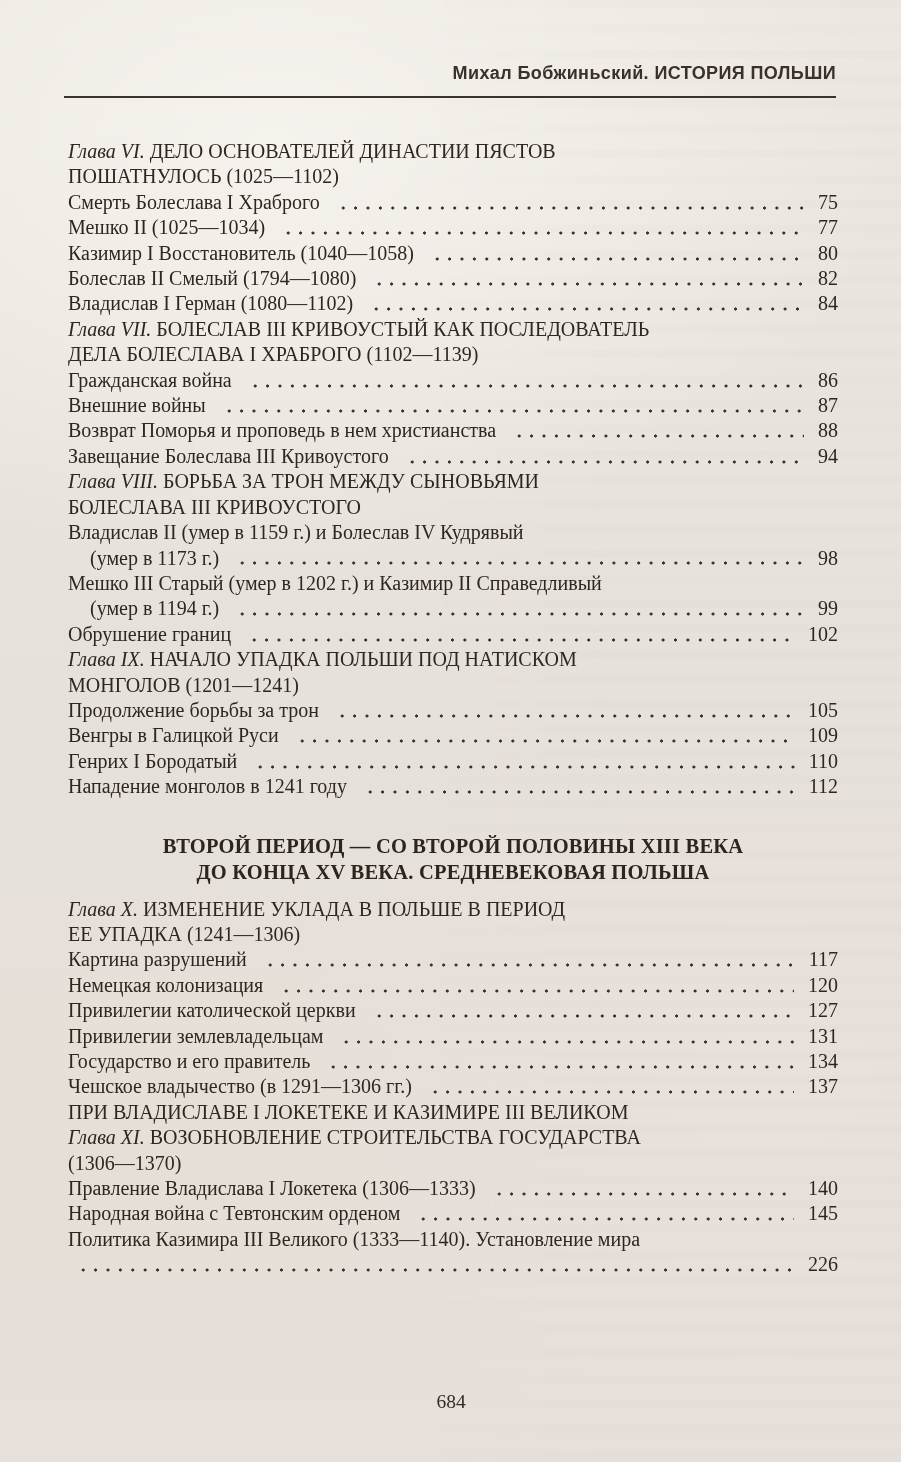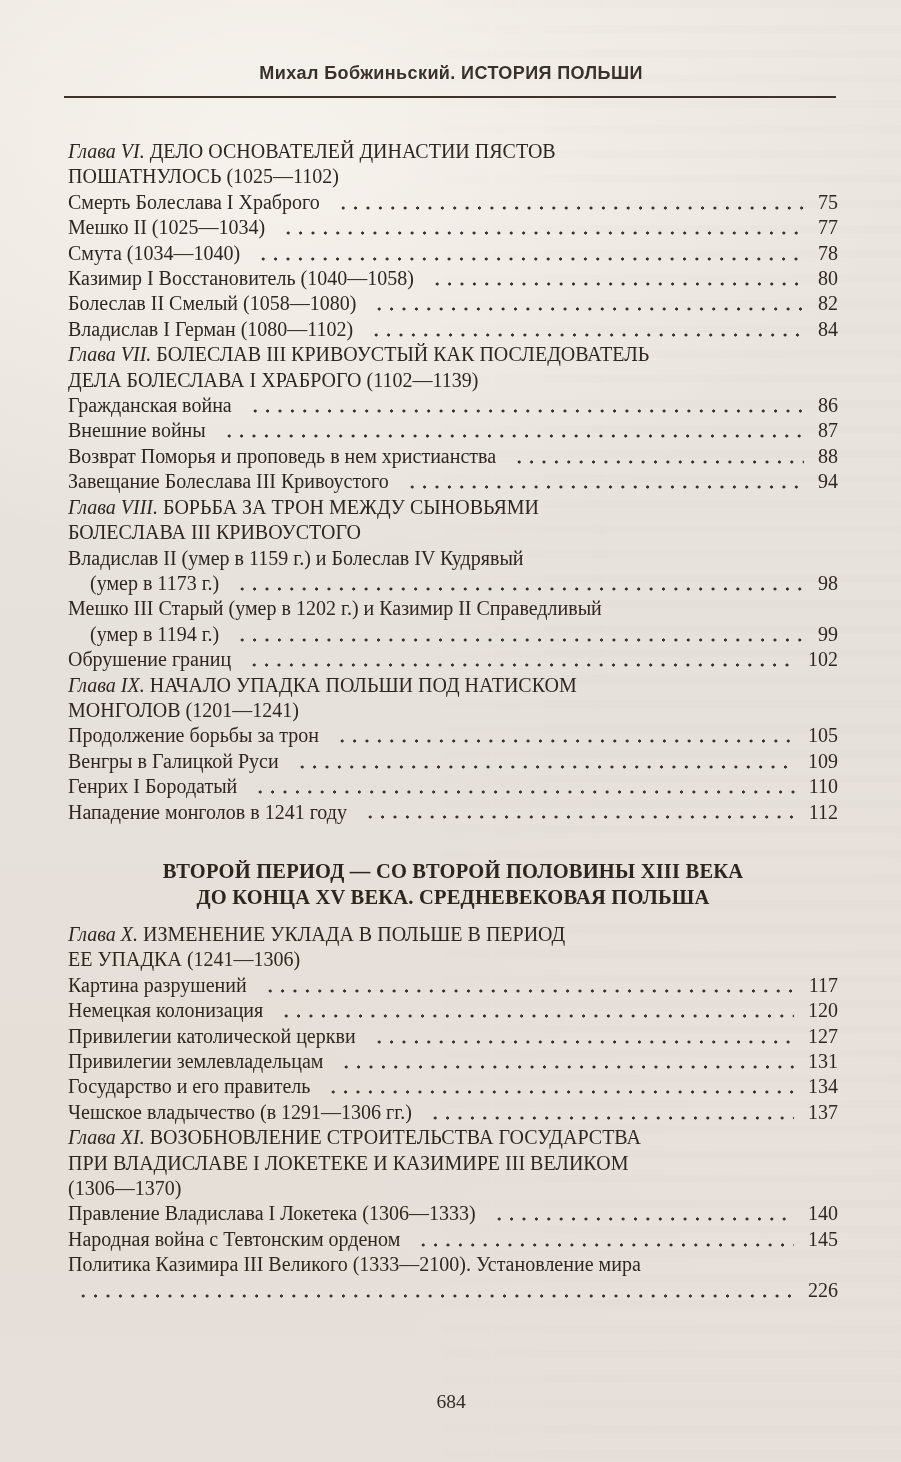--- a/index.html
+++ b/index.html
@@ -25,21 +25,21 @@
     background:
       repeating-linear-gradient(180deg,
         rgba(120,105,92,0.035) 0px, rgba(120,105,92,0.035) 8px,
         rgba(0,0,0,0) 8px, rgba(0,0,0,0) 25px);
     mask-image: linear-gradient(90deg, transparent 0 45%, black 70% 100%);
     -webkit-mask-image: linear-gradient(90deg, transparent 0 45%, black 70% 100%);
     opacity: .5;
   }
   .running-header {
     position: absolute; top: 63px; left: 66px; width: 770px;
-    text-align: center;
+    text-align: right;
     font-family: "Liberation Sans", sans-serif;
     font-weight: bold; font-size: 18px; letter-spacing: .4px;
     color: #39312a;
   }
   .header-rule {
     position: absolute; top: 96px; left: 64px; width: 772px; height: 2px;
     background: #3c342c;
   }
   .toc {
     position: absolute; top: 139px; left: 68px; width: 770px;
@@ -92,31 +92,26 @@
           <span class="entry-title">Смерть Болеслава I Храброго</span>
           <span class="dot-leader"></span>
           <span class="entry-page">75</span>
         </div>
         <div class="entry-row">
           <span class="entry-title">Мешко II (1025—1034)</span>
           <span class="dot-leader"></span>
           <span class="entry-page">77</span>
         </div>
         <div class="entry-row">
-          <span class="entry-title">Смута (1034—1040)</span>
-          <span class="dot-leader"></span>
-          <span class="entry-page">78</span>
-        </div>
-        <div class="entry-row">
           <span class="entry-title">Казимир I Восстановитель (1040—1058)</span>
           <span class="dot-leader"></span>
           <span class="entry-page">80</span>
         </div>
         <div class="entry-row">
-          <span class="entry-title">Болеслав II Смелый (1058—1080)</span>
+          <span class="entry-title">Болеслав II Смелый (1794—1080)</span>
           <span class="dot-leader"></span>
           <span class="entry-page">82</span>
         </div>
         <div class="entry-row">
           <span class="entry-title">Владислав I Герман (1080—1102)</span>
           <span class="dot-leader"></span>
           <span class="entry-page">84</span>
         </div>
       </div>
       <div class="chapter">
@@ -220,34 +215,34 @@
           <span class="dot-leader"></span>
           <span class="entry-page">134</span>
         </div>
         <div class="entry-row">
           <span class="entry-title">Чешское владычество (в 1291—1306 гг.)</span>
           <span class="dot-leader"></span>
           <span class="entry-page">137</span>
         </div>
       </div>
       <div class="chapter">
+        <div class="chapter-line">ПРИ ВЛАДИСЛАВЕ I ЛОКЕТЕКЕ И КАЗИМИРЕ III ВЕЛИКОМ</div>
         <div class="chapter-line"><span class="chapter-label">Глава XI.</span> <span class="chapter-title">ВОЗОБНОВЛЕНИЕ СТРОИТЕЛЬСТВА ГОСУДАРСТВА</span></div>
-        <div class="chapter-line">ПРИ ВЛАДИСЛАВЕ I ЛОКЕТЕКЕ И КАЗИМИРЕ III ВЕЛИКОМ</div>
         <div class="chapter-line">(1306—1370)</div>
         <div class="entry-row">
           <span class="entry-title">Правление Владислава I Локетека (1306—1333)</span>
           <span class="dot-leader"></span>
           <span class="entry-page">140</span>
         </div>
         <div class="entry-row">
           <span class="entry-title">Народная война с Тевтонским орденом</span>
           <span class="dot-leader"></span>
           <span class="entry-page">145</span>
         </div>
-        <div class="entry-line">Политика Казимира III Великого (1333—2100). Установление мира</div>
+        <div class="entry-line">Политика Казимира III Великого (1333—1140). Установление мира</div>
         <div class="entry-row cont">
           <span class="dot-leader"></span>
           <span class="entry-page">226</span>
         </div>
       </div>
     </div>
 
   <div class="footer-pageno">684</div>
 </div>
 

